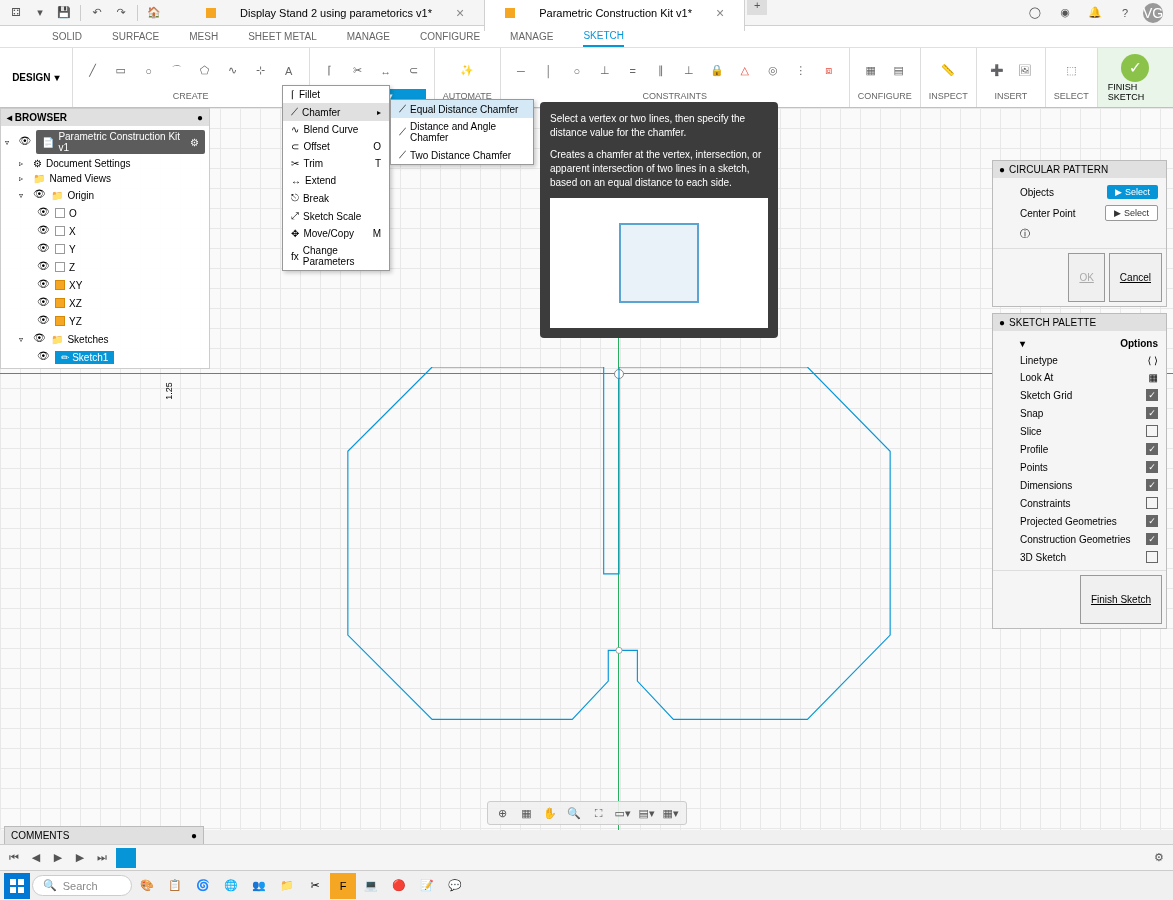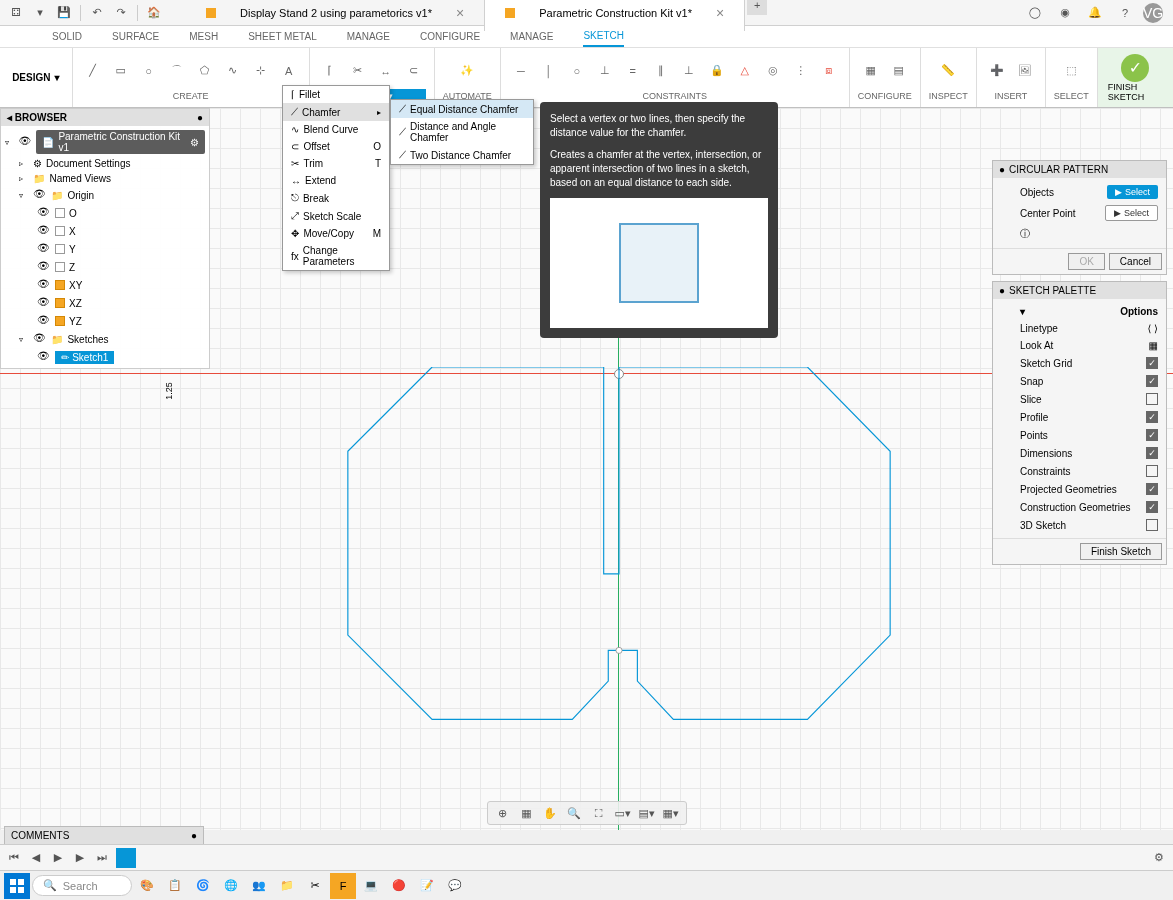--- a/index.html
+++ b/index.html
@@ -76,21 +76,21 @@
 
 
 .right-panels { position: absolute; top: 160px; right: 6px; width: 175px; z-index: 50; }
 .panel { background: #f5f5f5; border: 1px solid #bbb; margin-bottom: 6px; }
 .panel-header { background: #e0e0e0; padding: 3px 6px; font-size: 10px; display: flex; align-items: center; gap: 4px; }
 .panel-body { padding: 4px; margin-left: 19px; }
 .panel-row { display: flex; align-items: center; justify-content: space-between; padding: 3px 4px; font-size: 10px; }
 .panel-row .select-btn { background: #0696d7; color: #fff; padding: 2px 8px; border-radius: 2px; font-size: 9px; display: flex; align-items: center; gap: 3px; }
 .panel-row .select-btn.outline { background: #fff; color: #333; border: 1px solid #999; }
 .panel-footer { display: flex; justify-content: flex-end; gap: 4px; padding: 4px; border-top: 1px solid #ddd; }
-.panel-footer button { padding: 2px 10px; font-size: 10px; border: 1px solid #999; background: #f0f0f0; }
+.panel-footer button { padding: 18px 10px; font-size: 10px; border: 1px solid #999; background: #f0f0f0; text-decoration: underline; }
 .panel-footer button:disabled { color: #aaa; }
 .checkbox { width: 12px; height: 12px; border: 1px solid #666; display: flex; align-items: center; justify-content: center; font-size: 9px; }
 .checkbox.checked { background: #666; color: #fff; }
 
 
 .viewcube { position: absolute; top: 108px; right: 20px; width: 50px; height: 50px; z-index: 40; }
 .viewcube .cube { width: 36px; height: 28px; border: 1px solid #aaa; background: #f5f5f5; display: flex; align-items: center; justify-content: center; font-size: 8px; color: #888; margin: 6px auto; }
 
 
 .comments-bar { position: absolute; bottom: 55px; left: 4px; width: 200px; background: #e0e0e0; border: 1px solid #bbb; padding: 3px 6px; font-size: 10px; display: flex; justify-content: space-between; }

